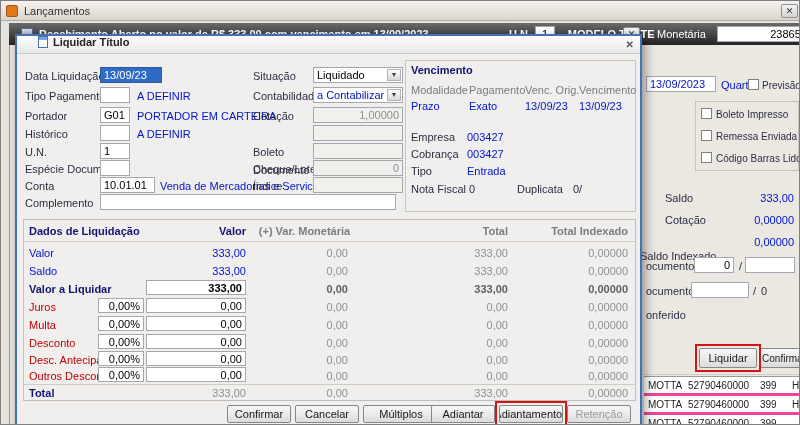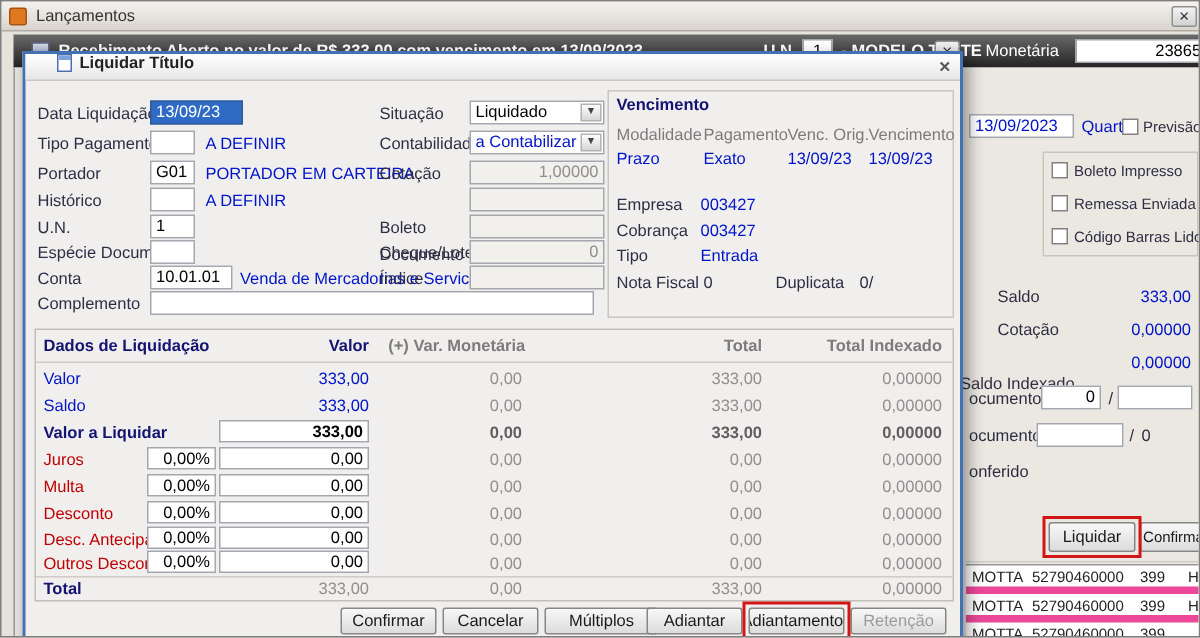--- a/index.html
+++ b/index.html
@@ -65,21 +65,21 @@
     position:absolute; left:14px; top:33px; width:627px; height:400px;
     background:#f0efed; border:2px solid #4272b4; z-index:10;
     box-shadow:3px 4px 10px rgba(0,0,0,.4);
   }
   #dialog-titlebar {
     position:absolute; left:0; top:0; right:0; height:18px;
     background:linear-gradient(#ffffff,#e7e7e7); border-bottom:1px solid #c8c8c8;
     display:flex; align-items:flex-start; padding-left:21px; color:#222; font-weight:bold;
   }
   #dialog-titlebar .dlg-ic { width:10px; height:12px; background:#fff; border:1px solid #4a6fb0; box-shadow:inset 0 3px 0 #7da1e0; margin-right:5px; }
-  .grid-row { position:relative; height:19px; border-bottom:5px solid #ec4899; font-size:10px; color:#222; }
+  .grid-row { position:relative; height:19px; border-bottom:3px solid #ec4899; font-size:10px; color:#222; }
   .grid-cell { position:absolute; top:3px; white-space:nowrap; }
 </style>
 </head>
 <body>
 
 <div id="screen">
 
   <div id="outer-titlebar">
     <span class="app-ic"></span>
     <span>Lançamentos</span>

